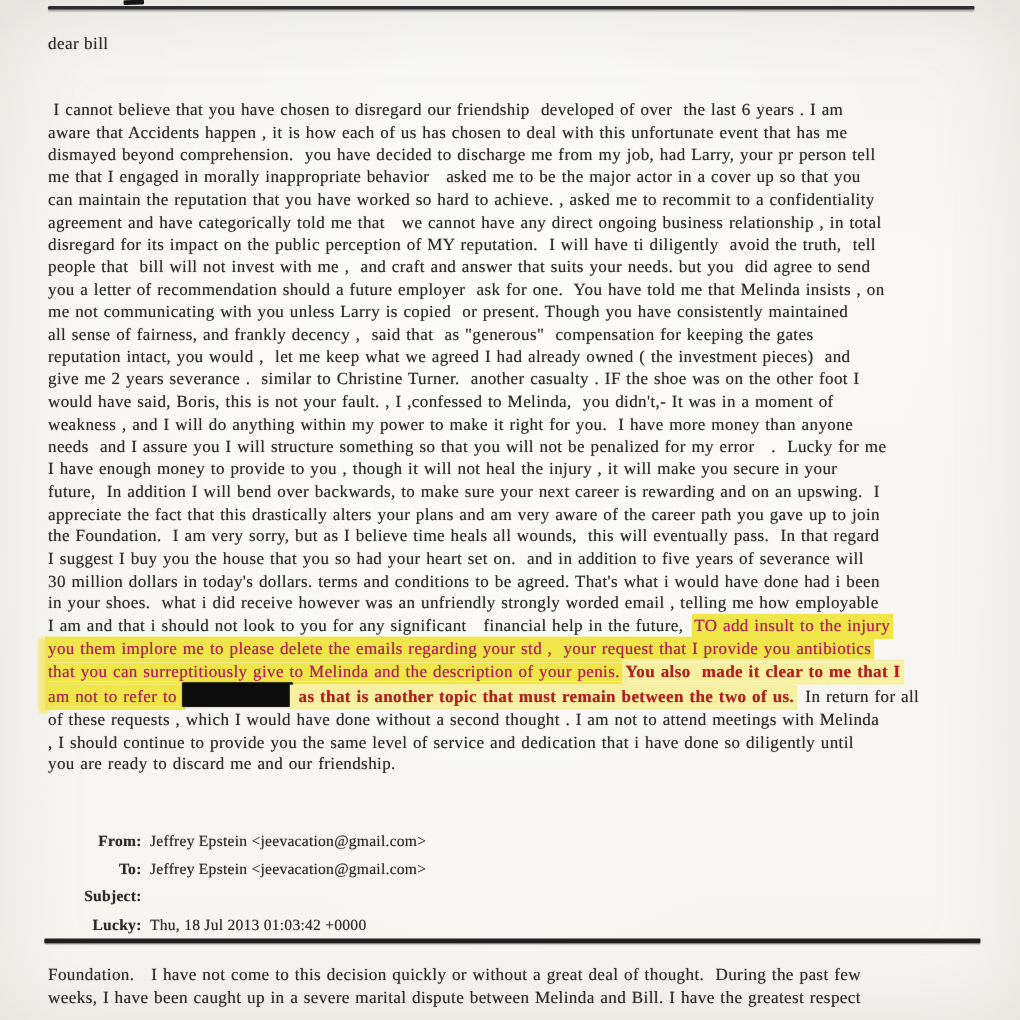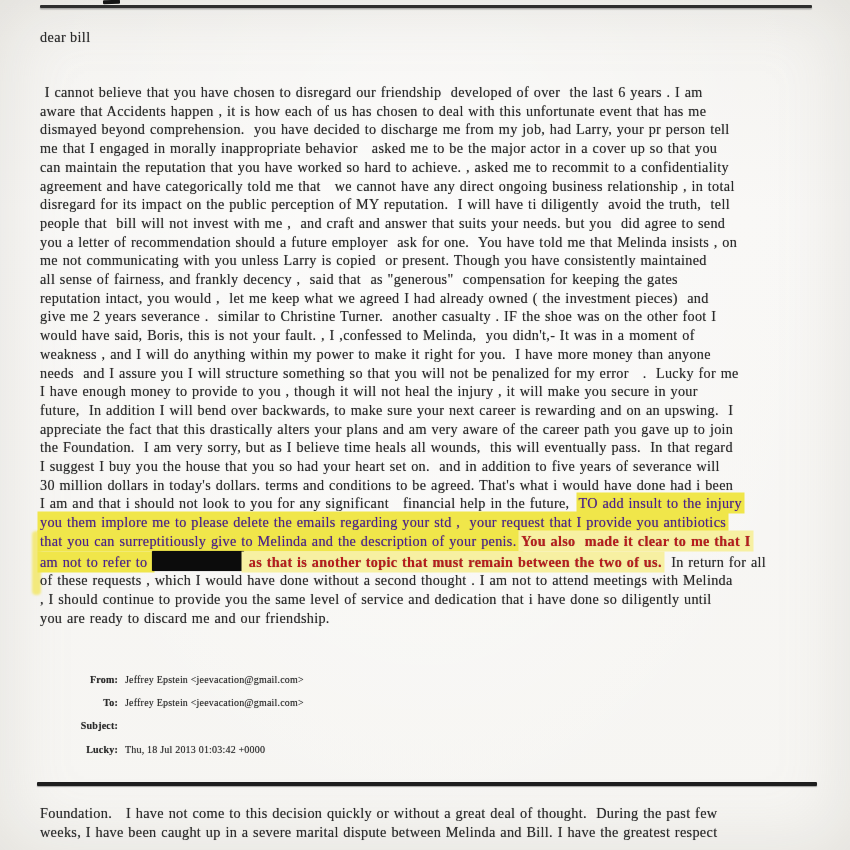--- a/index.html
+++ b/index.html
@@ -35,43 +35,43 @@
   }
   .body-block {
     position: absolute; left: 40px; top: 47px; width: 780px;
     font-size: 14.2px; line-height: 18.7px;
     letter-spacing: 0.32px; word-spacing: 0.8px; margin-top: 36px;
   }
   .line { white-space: pre; }
   .hl  {
     background: var(--hl, #f0e64a);
     box-shadow: 0 0 0 2.5px var(--hl, #f0e64a);
-    color: #4c1d95;
+    color: #be185d;
   }
   .hl2 {
     background: var(--hl2, #f7f0a2);
     box-shadow: 0 0 0 2.5px var(--hl2, #f7f0a2);
     color: #b91c1c;
     font-weight: bold;
   }
   .redact {
     display: inline-block;
     width: 92px; height: 20px;
     background: var(--redact, #0c0c0c);
     vertical-align: -4px;
     border-radius: 1px;
     box-shadow: 0 0 1px rgba(0,0,0,0.8);
   }
   .margin-smudge {
     position: absolute; left: 32px; top: 531px; width: 9px; height: 64px;
     background: #f3e97e; border-radius: 4px; filter: blur(1.2px);
   }
   .header-block {
-    position: absolute; left: 38px; top: 668px;
-    font-size: 10px; line-height: 23.2px; letter-spacing: 0.2px;
+    position: absolute; left: 38px; top: 689px;
+    font-size: 13px; line-height: 23.2px; letter-spacing: 0.2px;
   }
   .header-row { white-space: pre; }
   .hlabel {
     display: inline-block; width: 80px; text-align: right;
     font-weight: bold;
   }
   .hvalue { margin-left: 7px; }
   .bottom-rule {
     position: absolute; left: 37px; top: 782px; width: 780px; height: 3.5px;
     background: #1e1e1e; border-radius: 1px;
@@ -110,20 +110,21 @@
       <div class="line"><span>give me 2 years severance .  similar to Christine Turner.  another casualty . IF the shoe was on the other foot I</span></div>
       <div class="line"><span>would have said, Boris, this is not your fault. , I ,confessed to Melinda,  you didn't,- It was in a moment of</span></div>
       <div class="line"><span>weakness , and I will do anything within my power to make it right for you.  I have more money than anyone</span></div>
       <div class="line"><span>needs  and I assure you I will structure something so that you will not be penalized for my error   .  Lucky for me</span></div>
       <div class="line"><span>I have enough money to provide to you , though it will not heal the injury , it will make you secure in your</span></div>
       <div class="line"><span>future,  In addition I will bend over backwards, to make sure your next career is rewarding and on an upswing.  I</span></div>
       <div class="line"><span>appreciate the fact that this drastically alters your plans and am very aware of the career path you gave up to join</span></div>
       <div class="line"><span>the Foundation.  I am very sorry, but as I believe time heals all wounds,  this will eventually pass.  In that regard</span></div>
       <div class="line"><span>I suggest I buy you the house that you so had your heart set on.  and in addition to five years of severance will</span></div>
       <div class="line"><span>30 million dollars in today's dollars. terms and conditions to be agreed. That's what i would have done had i been</span></div>
+      <div class="line"><span>in your shoes.  what i did receive however was an unfriendly strongly worded email , telling me how employable</span></div>
       <div class="line"><span>I am and that i should not look to you for any significant   financial help in the future,  </span><span class="hl">TO add insult to the injury</span></div>
       <div class="line"><span class="hl">you them implore me to please delete the emails regarding your std ,  your request that I provide you antibiotics</span></div>
       <div class="line"><span class="hl">that you can surreptitiously give to Melinda and the description of your penis. </span><span class="hl2">You also  made it clear to me that I</span></div>
       <div class="line"><span class="hl">am not to refer to </span><span class="redact"></span><span class="hl2"> as that is another topic that must remain between the two of us.</span><span>  In return for all</span></div>
       <div class="line"><span>of these requests , which I would have done without a second thought . I am not to attend meetings with Melinda</span></div>
       <div class="line"><span>, I should continue to provide you the same level of service and dedication that i have done so diligently until</span></div>
       <div class="line"><span>you are ready to discard me and our friendship.</span></div>
     </div>
 
   <div class="header-block scan-text" id="header-block">

